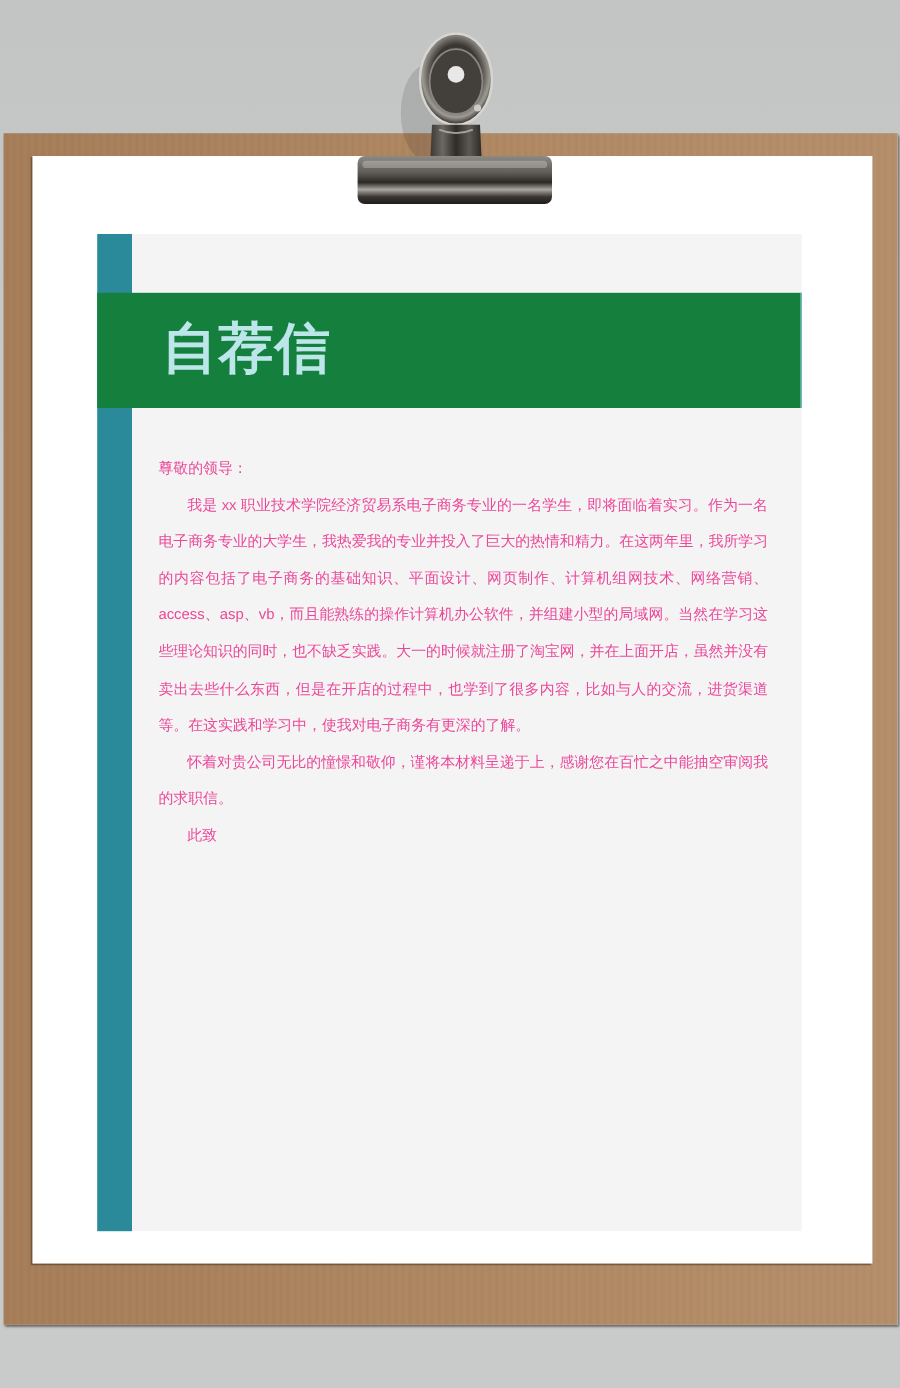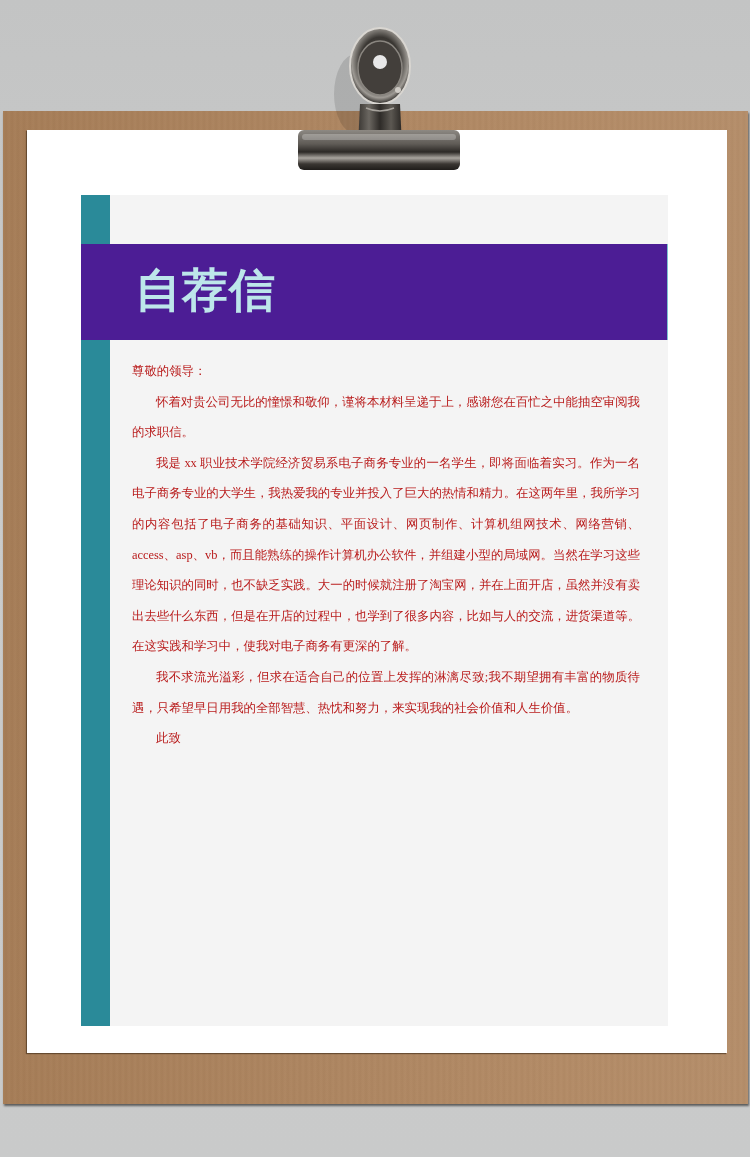--- a/index.html
+++ b/index.html
@@ -53,46 +53,46 @@
     width: 29px;
     height: 831px;
     background: #2a8a99;
   }
   .banner {
     position: absolute;
     left: 81px;
     top: 244px;
     width: 587px;
     height: 96px;
-    background: #4c1d95;
+    background: #15803d;
     border-right: 1px solid #7cc3cf;
     box-sizing: border-box;
   }
   .title {
     position: absolute;
     left: 54px;
     top: 18px;
     margin: 0;
     font-size: 46px;
     line-height: 56px;
     font-weight: bold;
     color: #bde6ea;
     letter-spacing: 1px;
     font-family: "DejaVu Sans", sans-serif;
   }
   .letter {
     position: absolute;
     left: 132px;
-    top: 356px;
+    top: 375px;
     width: 508px;
     font-size: 12.4px;
     line-height: 30.6px;
-    color: #b91c1c;
+    color: #ec4899;
     text-align: justify;
-    font-family: Liberation Serif, serif;
+    font-family: Liberation Sans, sans-serif;
   }
   .letter p {
     margin: 0;
   }
   .letter .indent {
     text-indent: 24px;
   }
   
   .clip {
     position: absolute;
@@ -111,23 +111,22 @@
 
 <div class="panel"></div>
 <div class="side-bar"></div>
 
 <div class="banner">
   <h1 class="title">自荐信</h1>
 </div>
 
 <div class="letter">
   <p>尊敬的领导：</p>
+  <p class="indent">我是 xx 职业技术学院经济贸易系电子商务专业的一名学生，即将面临着实习。作为一名电子商务专业的大学生，我热爱我的专业并投入了巨大的热情和精力。在这两年里，我所学习的内容包括了电子商务的基础知识、平面设计、网页制作、计算机组网技术、网络营销、access、asp、vb，而且能熟练的操作计算机办公软件，并组建小型的局域网。当然在学习这些理论知识的同时，也不缺乏实践。大一的时候就注册了淘宝网，并在上面开店，虽然并没有卖出去些什么东西，但是在开店的过程中，也学到了很多内容，比如与人的交流，进货渠道等。在这实践和学习中，使我对电子商务有更深的了解。</p>
   <p class="indent">怀着对贵公司无比的憧憬和敬仰，谨将本材料呈递于上，感谢您在百忙之中能抽空审阅我的求职信。</p>
-  <p class="indent">我是 xx 职业技术学院经济贸易系电子商务专业的一名学生，即将面临着实习。作为一名电子商务专业的大学生，我热爱我的专业并投入了巨大的热情和精力。在这两年里，我所学习的内容包括了电子商务的基础知识、平面设计、网页制作、计算机组网技术、网络营销、access、asp、vb，而且能熟练的操作计算机办公软件，并组建小型的局域网。当然在学习这些理论知识的同时，也不缺乏实践。大一的时候就注册了淘宝网，并在上面开店，虽然并没有卖出去些什么东西，但是在开店的过程中，也学到了很多内容，比如与人的交流，进货渠道等。在这实践和学习中，使我对电子商务有更深的了解。</p>
-  <p class="indent">我不求流光溢彩，但求在适合自己的位置上发挥的淋漓尽致;我不期望拥有丰富的物质待遇，只希望早日用我的全部智慧、热忱和努力，来实现我的社会价值和人生价值。</p>
   <p class="indent">此致</p>
 </div>
 
 <div class="clip">
   <svg width="170" height="150" viewBox="0 0 170 150" xmlns="http://www.w3.org/2000/svg">
     <defs>
       <linearGradient id="metalV" x1="0" y1="0" x2="1" y2="0">
         <stop offset="0" stop-color="#3a3733"></stop>
         <stop offset="0.25" stop-color="#6b6761"></stop>
         <stop offset="0.5" stop-color="#2e2b28"></stop>

